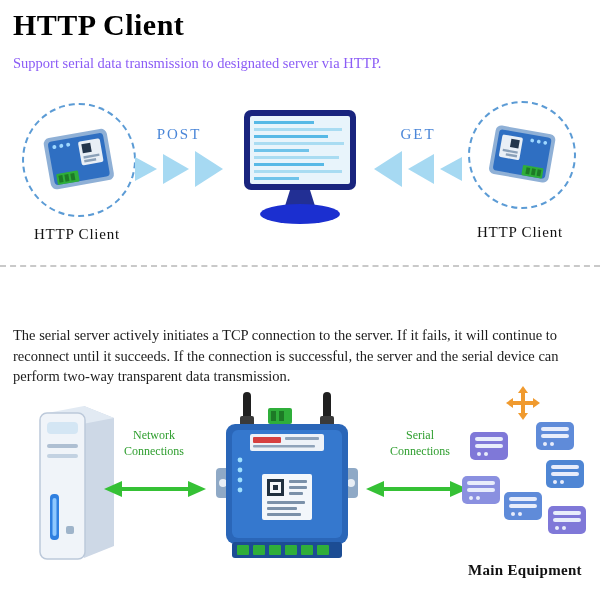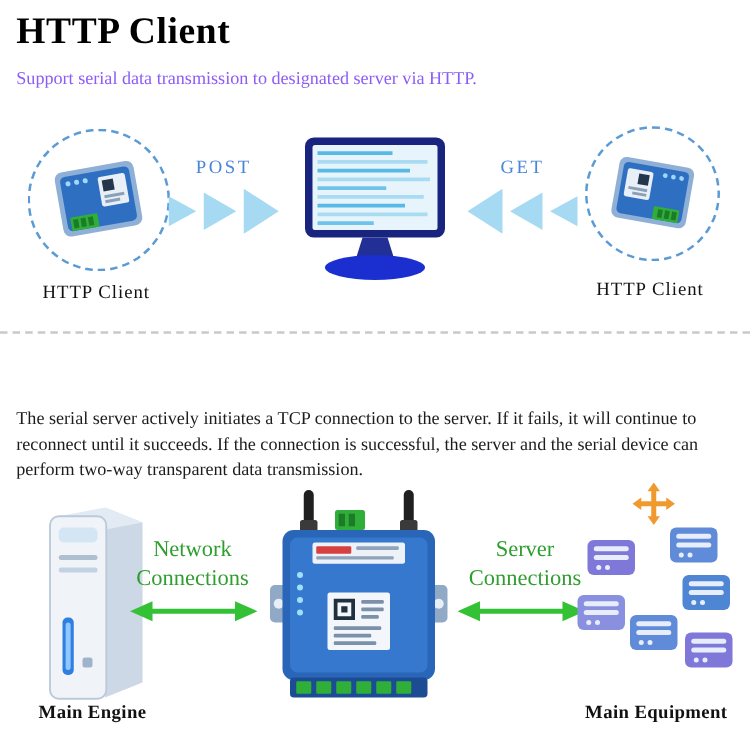--- a/index.html
+++ b/index.html
@@ -6,21 +6,21 @@
   body{width:600px;height:600px;background:#ffffff;font-family:"Liberation Serif",serif;color:#111;}
   .page{position:relative;width:600px;height:600px;background:#fff;overflow:hidden;}
   .abs{position:absolute;}
   .section-title{margin:0;font-weight:bold;font-size:30px;color:#000;letter-spacing:0.5px;font-family:"Liberation Serif",serif;}
   .subtitle{margin:0;font-size:14.5px;color:#8b5cf6;}
   .desc{margin:0;font-size:14.5px;color:#1c1c1c;line-height:1.42;}
   .httpverb{font-size:15px;color:#4a86d8;letter-spacing:2px;text-align:center;}
   .dashed-circle{border:2px dashed #5b9bd5;border-radius:50%;display:flex;align-items:center;justify-content:center;background:#fff;}
   .caption{font-size:15px;color:#111;text-align:center;letter-spacing:0.8px;}
   .caption-b{font-size:15px;font-weight:bold;color:#111;text-align:center;letter-spacing:0.3px;}
-  .green-label{font-size:18px;color:#2e9e2e;text-align:center;line-height:1.3;}
+  .green-label{font-size:12px;color:#2e9e2e;text-align:center;line-height:1.3;}
   .green-label span{display:block;}
   .divider{width:600px;height:0;border-top:2px dashed #c9c9c9;}
   .mirror{transform:scaleX(-1);}
 </style>
 </head>
 <body>
 
 <div class="page">
 
   <h1 class="abs section-title" style="left:13px;top:8px;">HTTP Client</h1>
@@ -162,21 +162,21 @@
     <rect x="20" y="150" width="110" height="16" rx="3" fill="#1c4d94"></rect>
     <rect x="25" y="153" width="12" height="10" rx="1" fill="#2fae3a"></rect>
     <rect x="41" y="153" width="12" height="10" rx="1" fill="#2fae3a"></rect>
     <rect x="57" y="153" width="12" height="10" rx="1" fill="#2fae3a"></rect>
     <rect x="73" y="153" width="12" height="10" rx="1" fill="#2fae3a"></rect>
     <rect x="89" y="153" width="12" height="10" rx="1" fill="#2fae3a"></rect>
     <rect x="105" y="153" width="12" height="10" rx="1" fill="#2fae3a"></rect>
   </svg>
 
   <div class="abs green-label" style="left:368px;top:428px;width:104px;">
-    <span>Server</span>
+    <span>Serial</span>
     <span>Connections</span>
   </div>
   <svg class="abs" style="left:366px;top:478px;" width="102" height="22" viewBox="0 0 102 22">
     <line x1="16" y1="11" x2="86" y2="11" stroke="#35c135" stroke-width="4"></line>
     <polygon points="0,11 18,3 18,19" fill="#35c135"></polygon>
     <polygon points="102,11 84,3 84,19" fill="#35c135"></polygon>
   </svg>
 
   <svg class="abs" style="left:452px;top:386px;" width="142" height="158" viewBox="0 0 142 158">
     <g fill="#f09a2e">
@@ -224,16 +224,15 @@
     </g>
     <g transform="translate(96,120)">
       <rect width="38" height="28" rx="5" fill="#7f78d8"></rect>
       <rect x="5" y="5" width="28" height="4" rx="2" fill="#e8edfb"></rect>
       <rect x="5" y="12" width="28" height="4" rx="2" fill="#e8edfb"></rect>
       <circle cx="9" cy="22" r="2" fill="#e8edfb"></circle>
       <circle cx="16" cy="22" r="2" fill="#e8edfb"></circle>
     </g>
   </svg>
 
-  <div class="abs caption-b" style="left:14px;top:562px;width:120px;">Main Engine</div>
   <div class="abs caption-b" style="left:455px;top:562px;width:140px;">Main Equipment</div>
 
 </div>
 
 </body></html>

